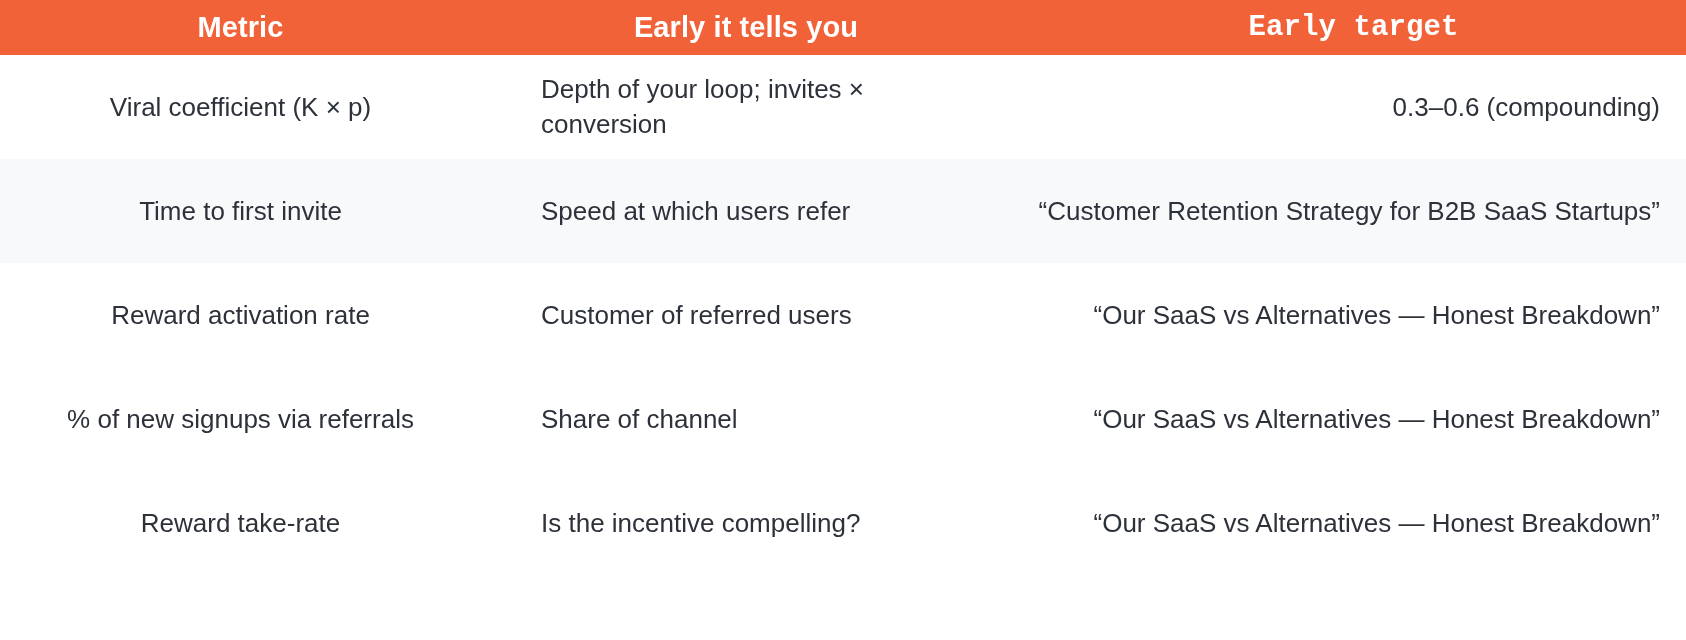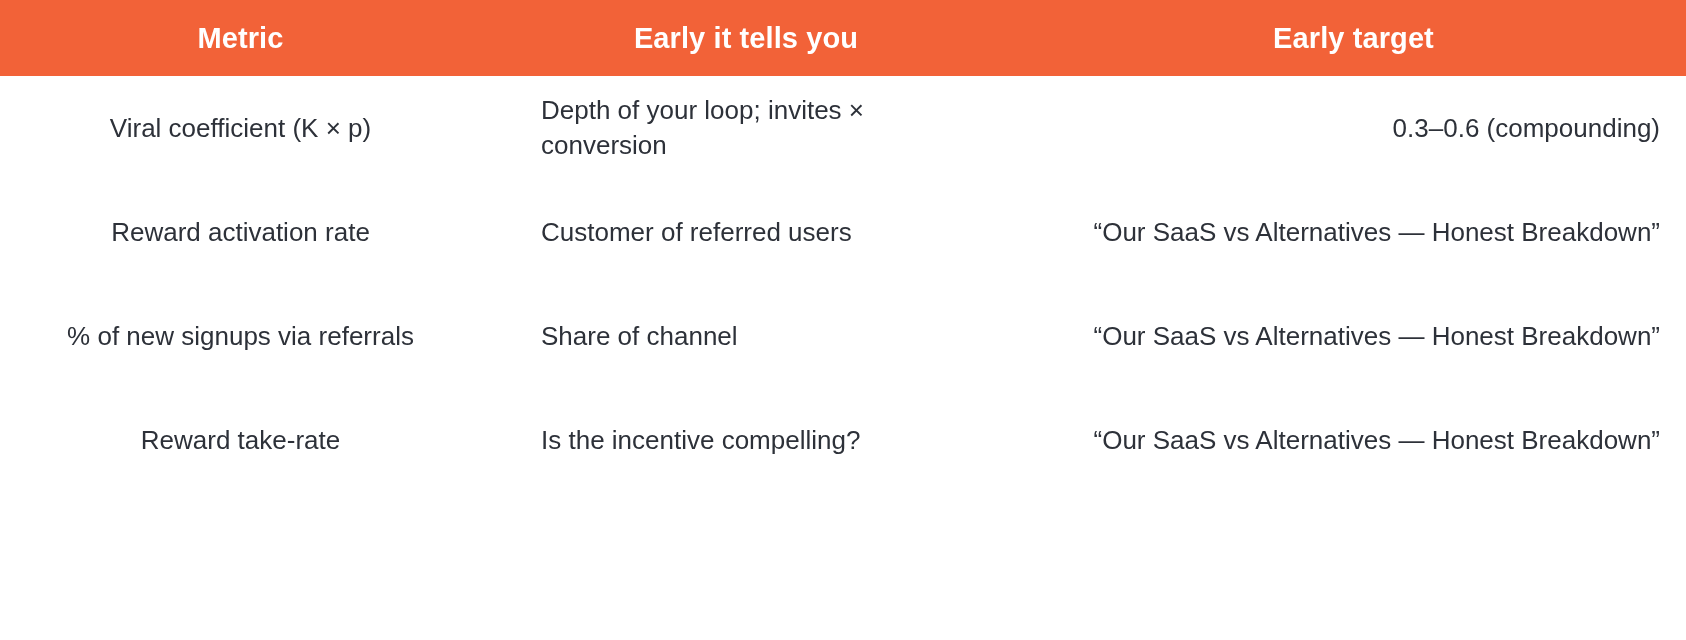--- a/index.html
+++ b/index.html
@@ -17,32 +17,32 @@
     width: 1686px;
     border-collapse: collapse;
     table-layout: fixed;
   }
   .metrics-table col.c1 { width: 481px; }
   .metrics-table col.c2 { width: 530px; }
   .metrics-table col.c3 { width: 675px; }
 
   thead tr {
     background: #f26238;
-    height: 76px;
+    height: 55px;
   }
   thead th {
     color: #ffffff;
     font-size: 29px;
     font-weight: bold;
     letter-spacing: 0.1px;
     padding: 0;
     vertical-align: middle;
   }
   thead th.h1, thead th.h2 { text-align: center; }
-  thead th.h3 { padding-left: 10px; }
+  thead th.h3 { padding-left: 10px; font-family: Liberation Mono, monospace; }
 
   tbody tr { height: 104px; }
   tbody tr.shaded { background: #f8f9fb; }
   tbody tr.plain  { background: #ffffff; margin-top: 19px; }
 
   tbody td {
     color: #2d3139;
     font-size: 26px;
     line-height: 1.33;
     padding: 0;
@@ -68,20 +68,25 @@
       <th class="h2">Early it tells you</th>
       <th class="h3">Early target</th>
     </tr>
   </thead>
   <tbody>
     <tr class="plain">
       <td class="col-metric">Viral coefficient (K × p)</td>
       <td class="col-tells">Depth of your loop; invites × conversion</td>
       <td class="col-target">0.3–0.6 (compounding)</td>
     </tr>
+    <tr class="shaded">
+      <td class="col-metric">Time to first invite</td>
+      <td class="col-tells">Speed at which users refer</td>
+      <td class="col-target">“Customer Retention Strategy for B2B SaaS Startups”</td>
+    </tr>
     <tr class="plain">
       <td class="col-metric">Reward activation rate</td>
       <td class="col-tells">Customer of referred users</td>
       <td class="col-target">“Our SaaS vs Alternatives — Honest Breakdown”</td>
     </tr>
     <tr class="plain">
       <td class="col-metric">% of new signups via referrals</td>
       <td class="col-tells">Share of channel</td>
       <td class="col-target">“Our SaaS vs Alternatives — Honest Breakdown”</td>
     </tr>

